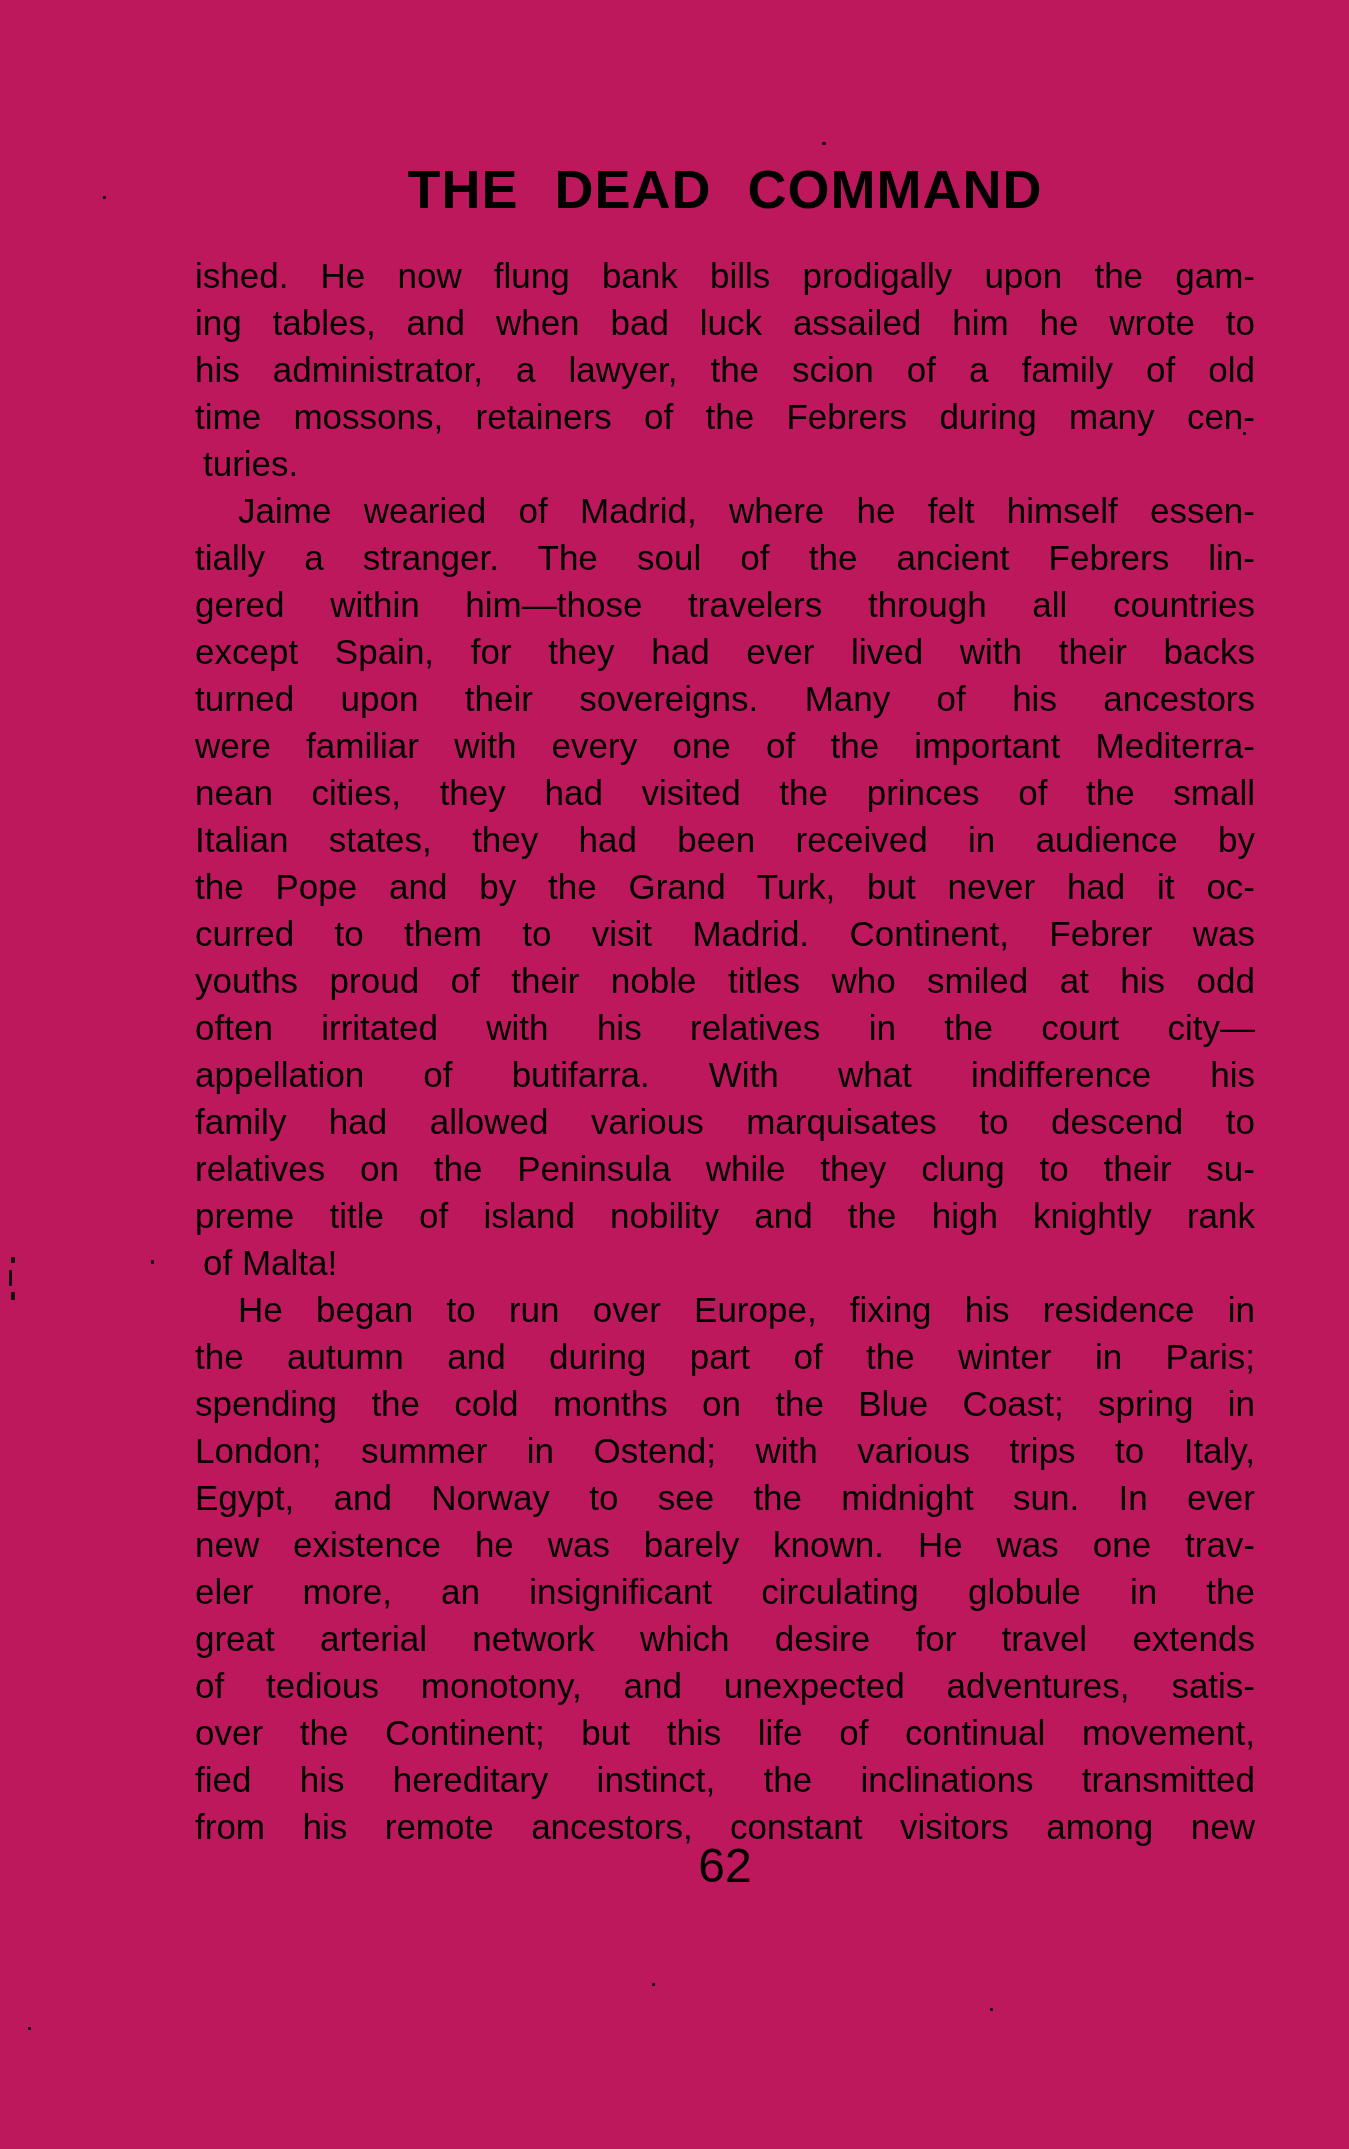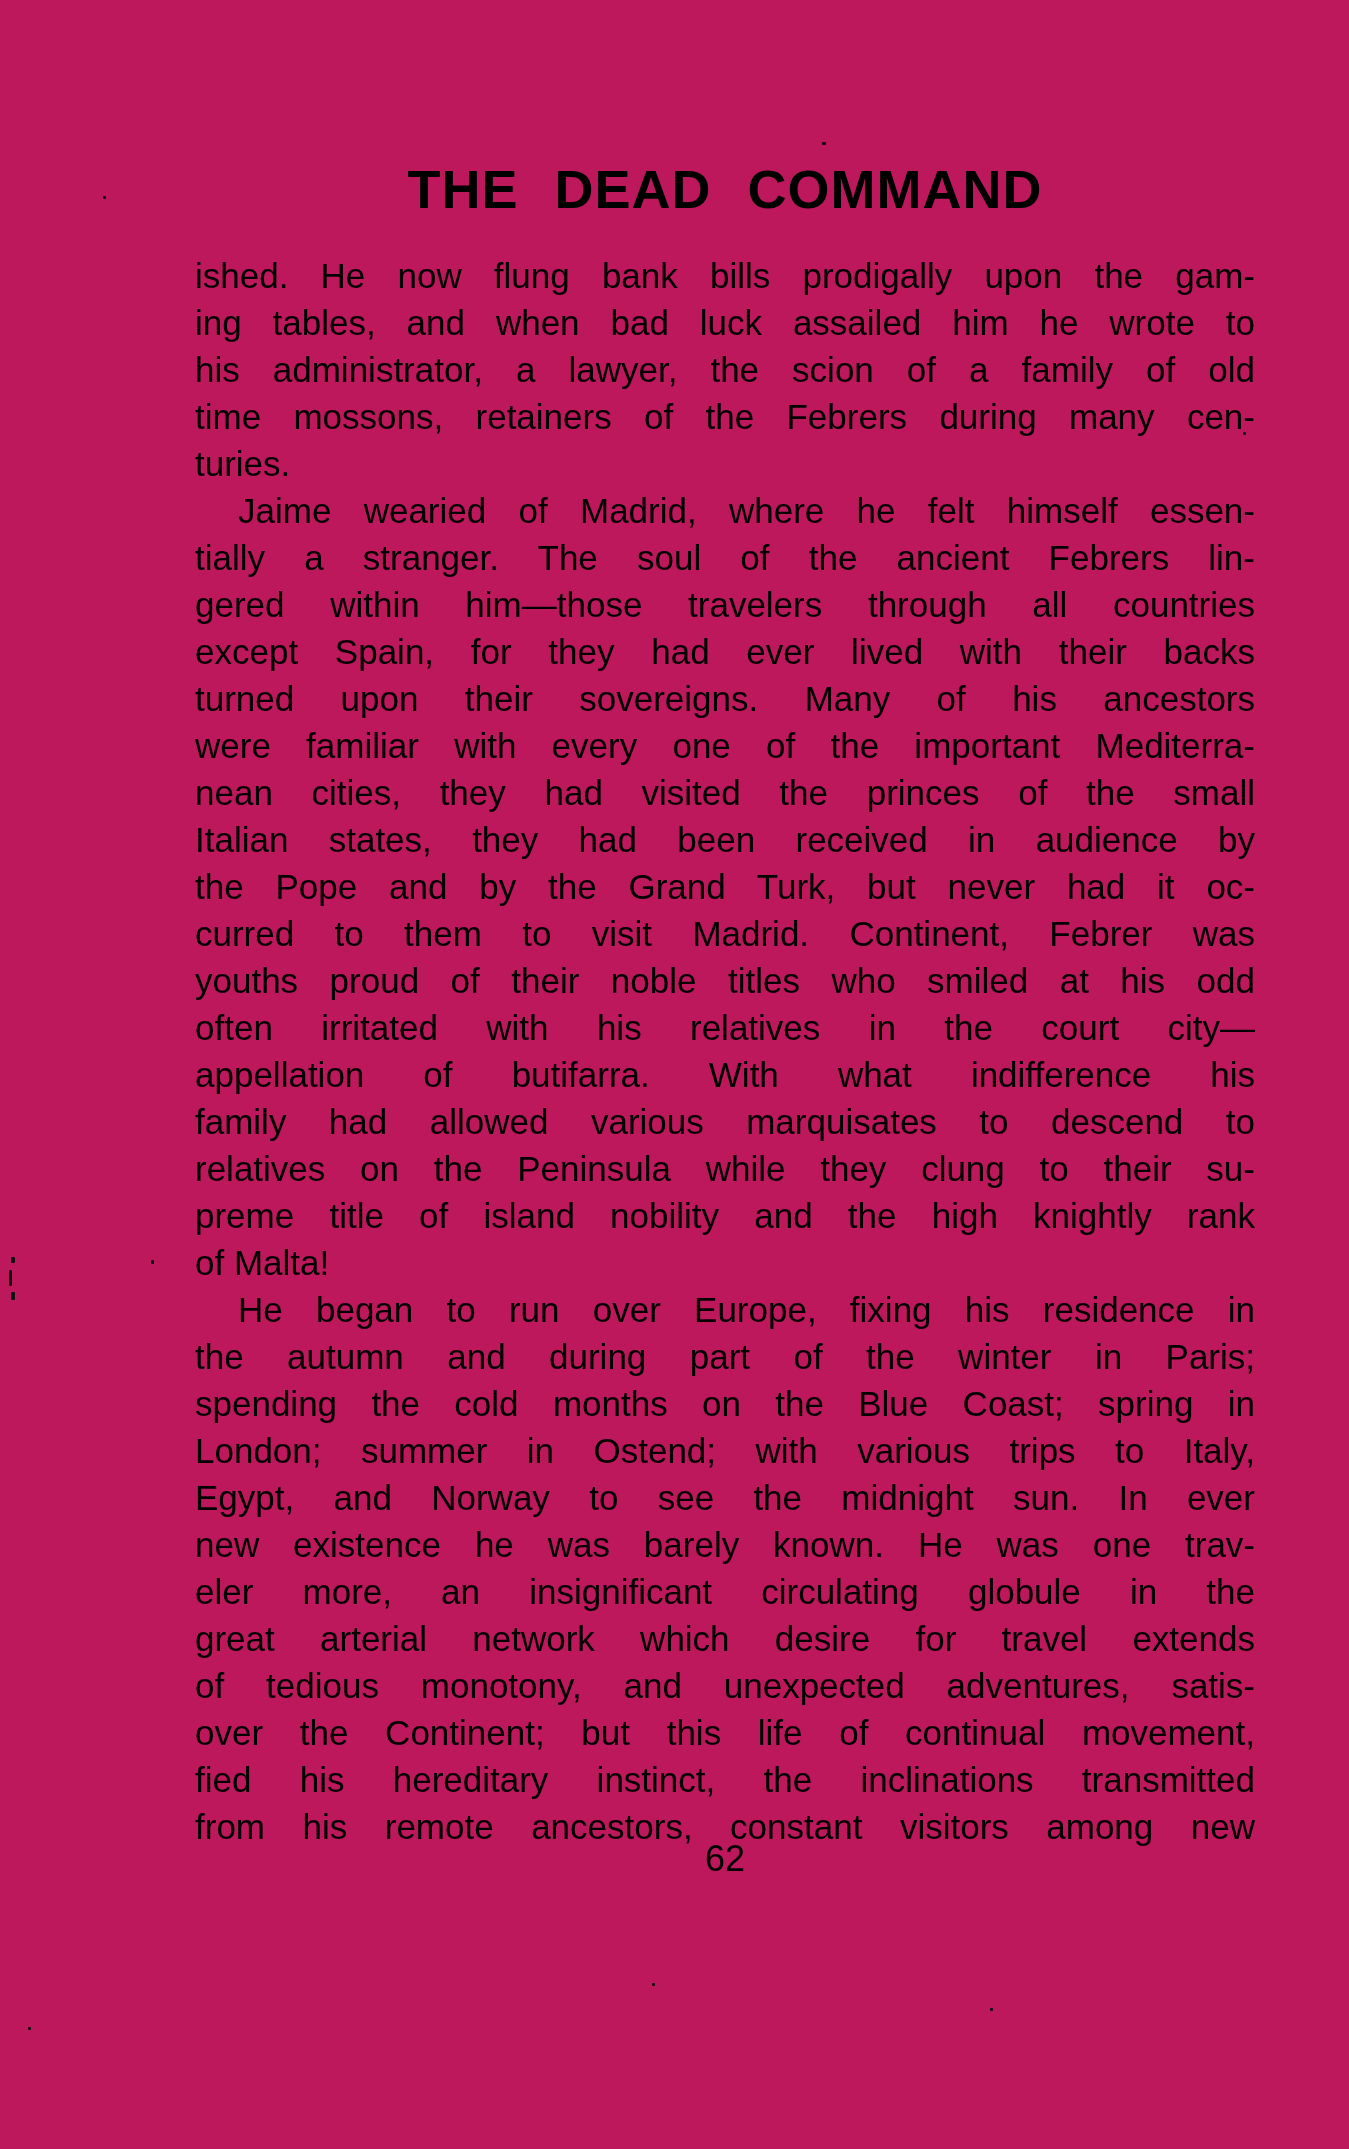--- a/index.html
+++ b/index.html
@@ -32,29 +32,29 @@
     width: 1060px;
   }
   .line {
     height: 47px;
     line-height: 47px;
     font-size: 35px;
     text-align: justify;
     text-align-last: justify;
     white-space: nowrap;
   }
-  .line.last { text-align-last: left; white-space: normal; }
+  .line.last { text-align-last: left; white-space: normal; margin-left: 8px; }
   .line.indent { padding-left: 43px; }
   .pagenum {
     position: absolute;
     left: 195px;
     top: 1838px;
     width: 1060px;
     text-align: center;
-    font-size: 36px;
+    font-size: 48px;
   }
   .speck { position: absolute; background: #111; border-radius: 1px; }
 </style>
 </head>
 <body>
 
 <div class="page">
 
   <div class="speck" style="left:822px; top:142px; width:4px; height:3px;"></div>
   <div class="speck" style="left:103px; top:196px; width:3px; height:3px;"></div>

